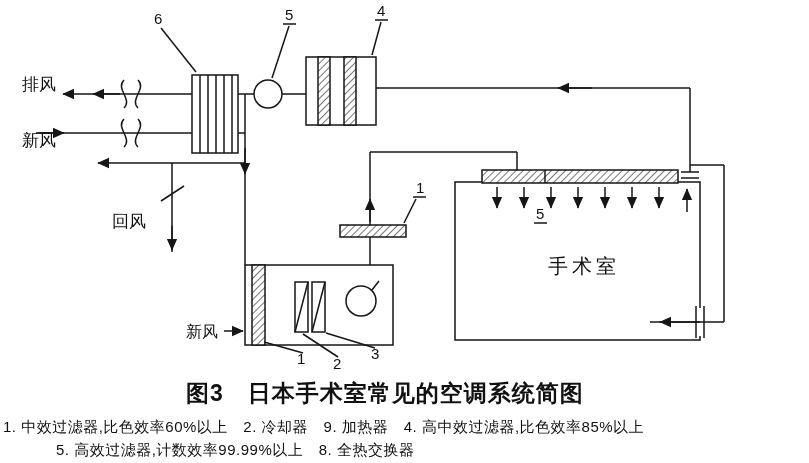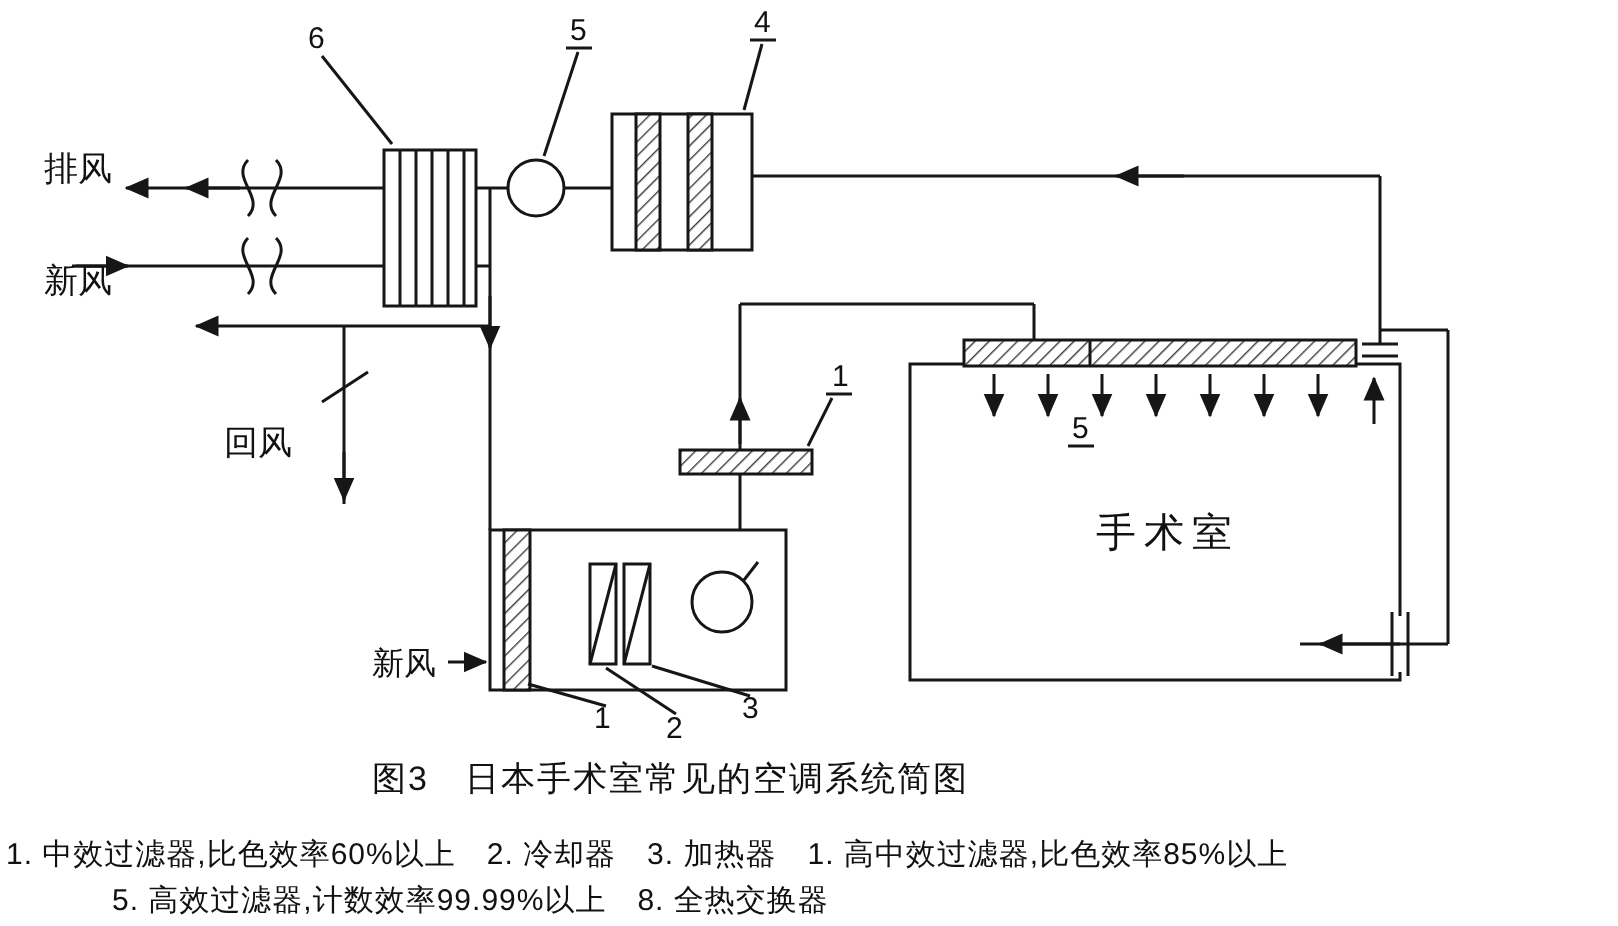--- a/index.html
+++ b/index.html
@@ -3,21 +3,21 @@
 <meta charset="utf-8">
 <style>
   html,body{margin:0;padding:0;background:#ffffff;}
   #stage{
     position:relative;width:809px;height:463px;background:#ffffff;overflow:hidden;
     font-family:"Liberation Sans",sans-serif;color:#111;
   }
   svg{position:absolute;left:0;top:0;}
   svg text{font-family:"Liberation Sans",sans-serif;fill:#111;stroke:none;}
   .caption{
-    position:absolute;left:186px;top:378px;font-size:17px;font-weight:400;
+    position:absolute;left:186px;top:378px;font-size:23px;font-weight:700;
     white-space:pre;letter-spacing:1px;
   }
   .legend{position:absolute;font-size:15px;white-space:pre;letter-spacing:0.5px;}
   .legend1{left:3px;top:418px;}
   .legend2{left:56px;top:441px;}
 </style>
 </head>
 <body>
 
 <div id="stage">
@@ -160,16 +160,16 @@
   <text x="285" y="20" font-size="15">5</text>
   <text x="377" y="16" font-size="15">4</text>
   <text x="416" y="193" font-size="15">1</text>
   <text x="536" y="219" font-size="15">5</text>
   <text x="297" y="364" font-size="15">1</text>
   <text x="333" y="369" font-size="15">2</text>
   <text x="371" y="359" font-size="15">3</text>
 </svg>
 
 <div class="caption">图3　日本手术室常见的空调系统简图</div>
-<div class="legend legend1">1. 中效过滤器,比色效率60%以上　2. 冷却器　3. 加热器　1. 高中效过滤器,比色效率85%以上</div>
+<div class="legend legend1">1. 中效过滤器,比色效率60%以上　2. 冷却器　9. 加热器　4. 高中效过滤器,比色效率85%以上</div>
 <div class="legend legend2">5. 高效过滤器,计数效率99.99%以上　8. 全热交换器</div>
 
 </div>
 
 </body></html>

